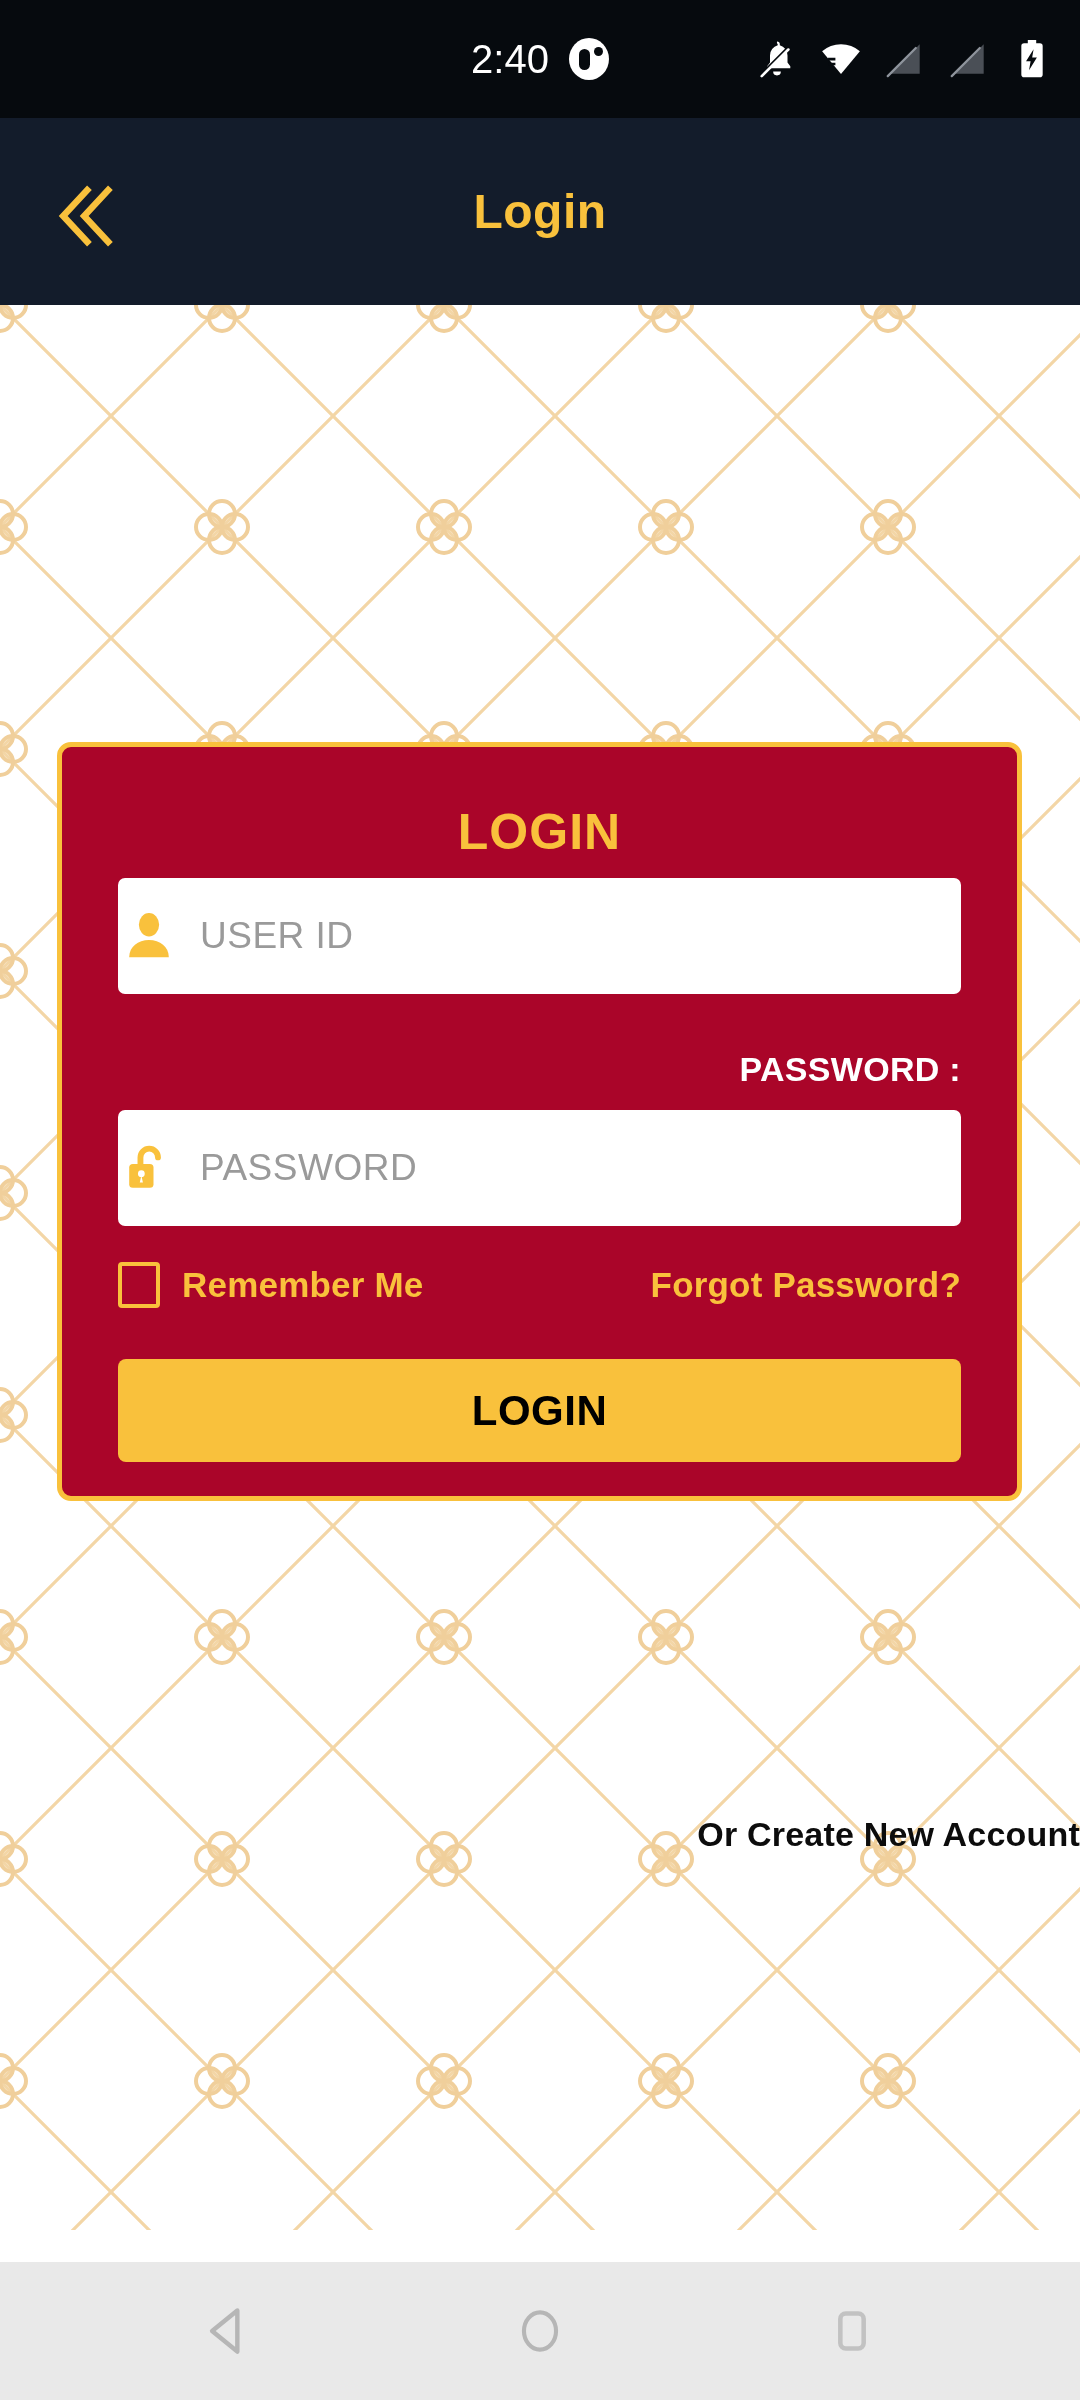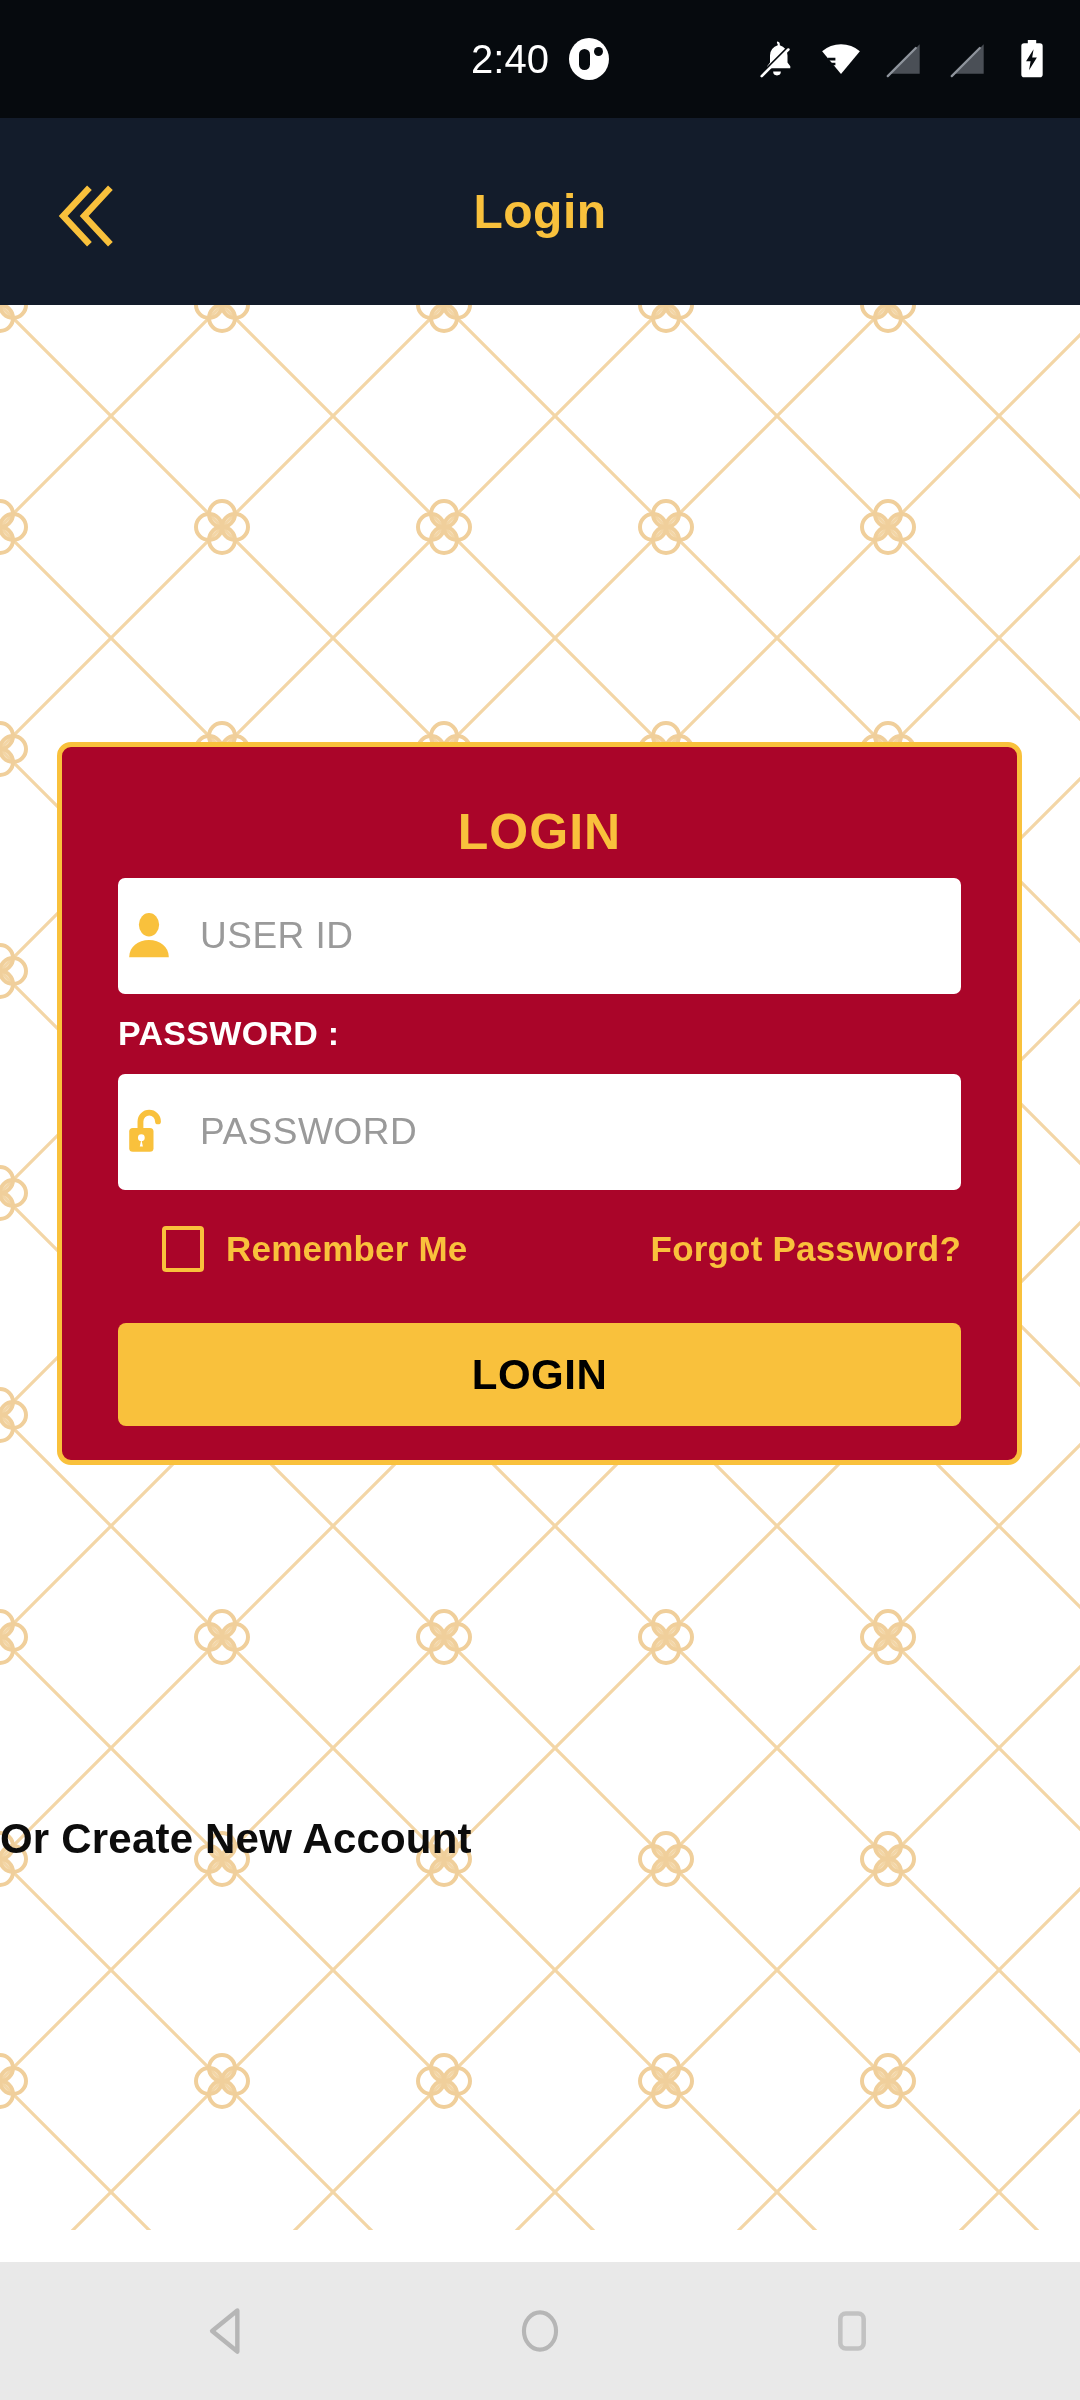--- a/index.html
+++ b/index.html
@@ -155,21 +155,21 @@
   }
   .field-block { padding: 0 56px; }
   .field-label {
     color: #ffffff;
     font-size: 34px;
     font-weight: bold;
     letter-spacing: 0.3px;
     margin: 0;
   }
   #userid-label { margin-top: 43px; }
-  #password-label { margin-top: 20px; }
+  #password-label { margin-top: 56px; text-align: right; }
 
   .input-wrap {
     margin-top: 21px;
     height: 116px;
     background: #ffffff;
     border-radius: 7px;
     display: flex;
     align-items: center;
     box-sizing: border-box;
     cursor: text;
@@ -196,21 +196,20 @@
     padding: 0 56px;
     display: flex;
     align-items: center;
     justify-content: space-between;
   }
   #remember-me {
     display: flex;
     align-items: center;
     gap: 22px;
     cursor: pointer;
-    margin-left: 44px;
   }
   #remember-checkbox {
     width: 42px;
     height: 46px;
     box-sizing: border-box;
     border: 4px solid #f9c13c;
     border-radius: 4px;
     background: transparent;
   }
   #remember-label {
@@ -243,23 +242,23 @@
     display: block;
     cursor: pointer;
   }
 
   
   #create-account {
     position: absolute;
     left: 0;
     top: 1510px;   
     width: 1080px;
-    text-align: left;
+    text-align: right;
     color: #0c0c0c;
-    font-size: 42px;
+    font-size: 34px;
     font-weight: bold;
     letter-spacing: 0.2px;
     cursor: pointer;
     z-index: 12;
   }
 
   
   #nav-bar {
     position: absolute;
     left: 0; top: 2262px;

